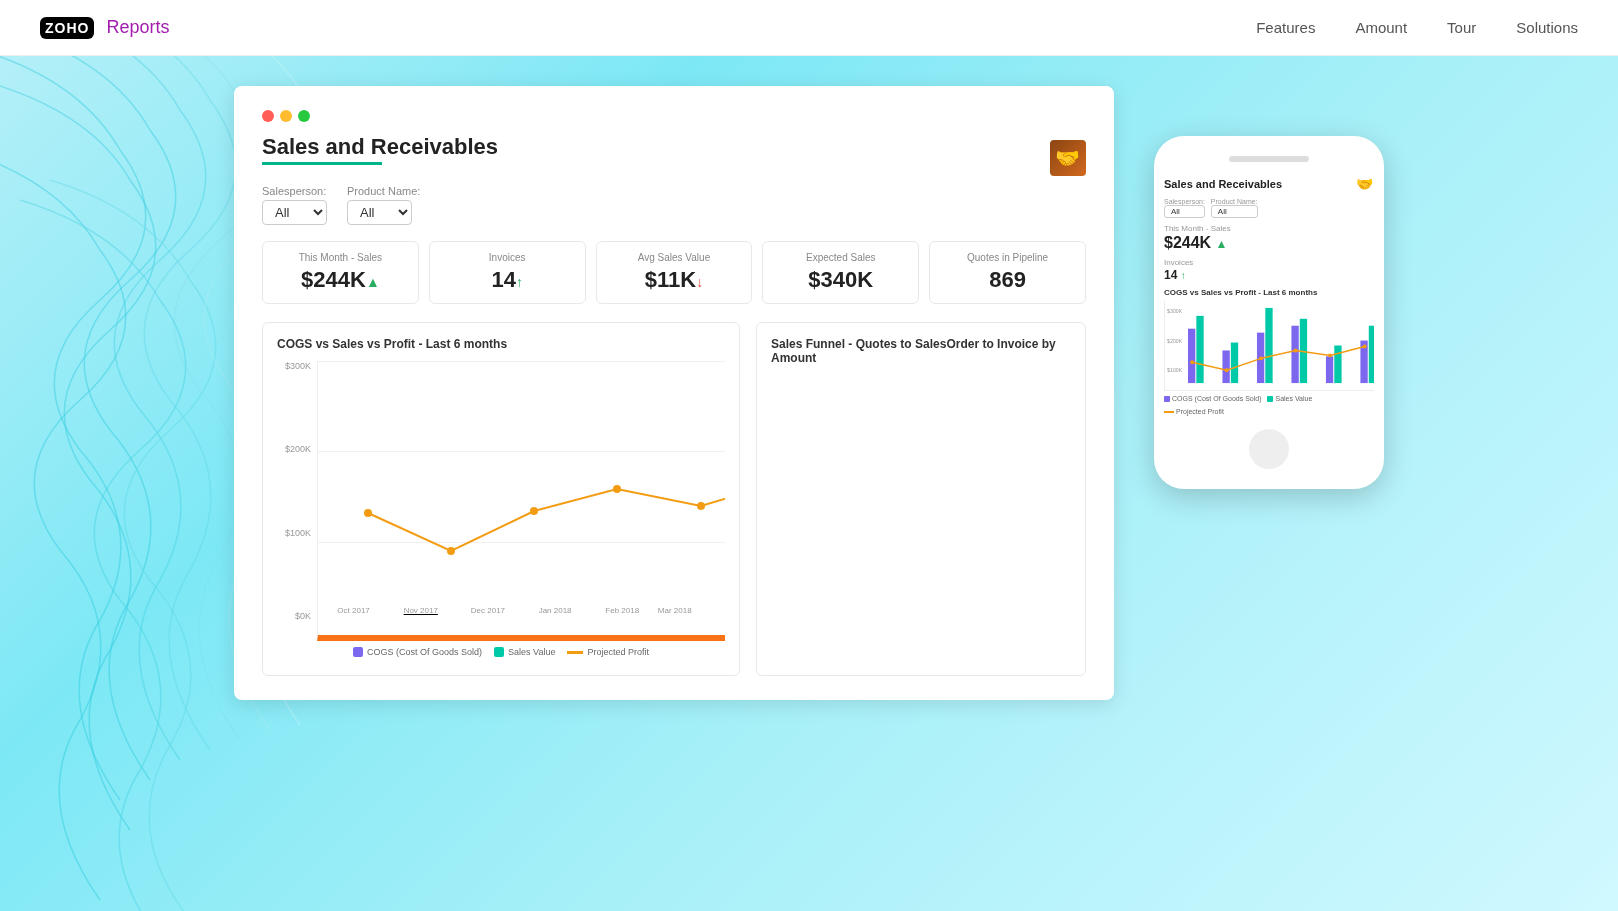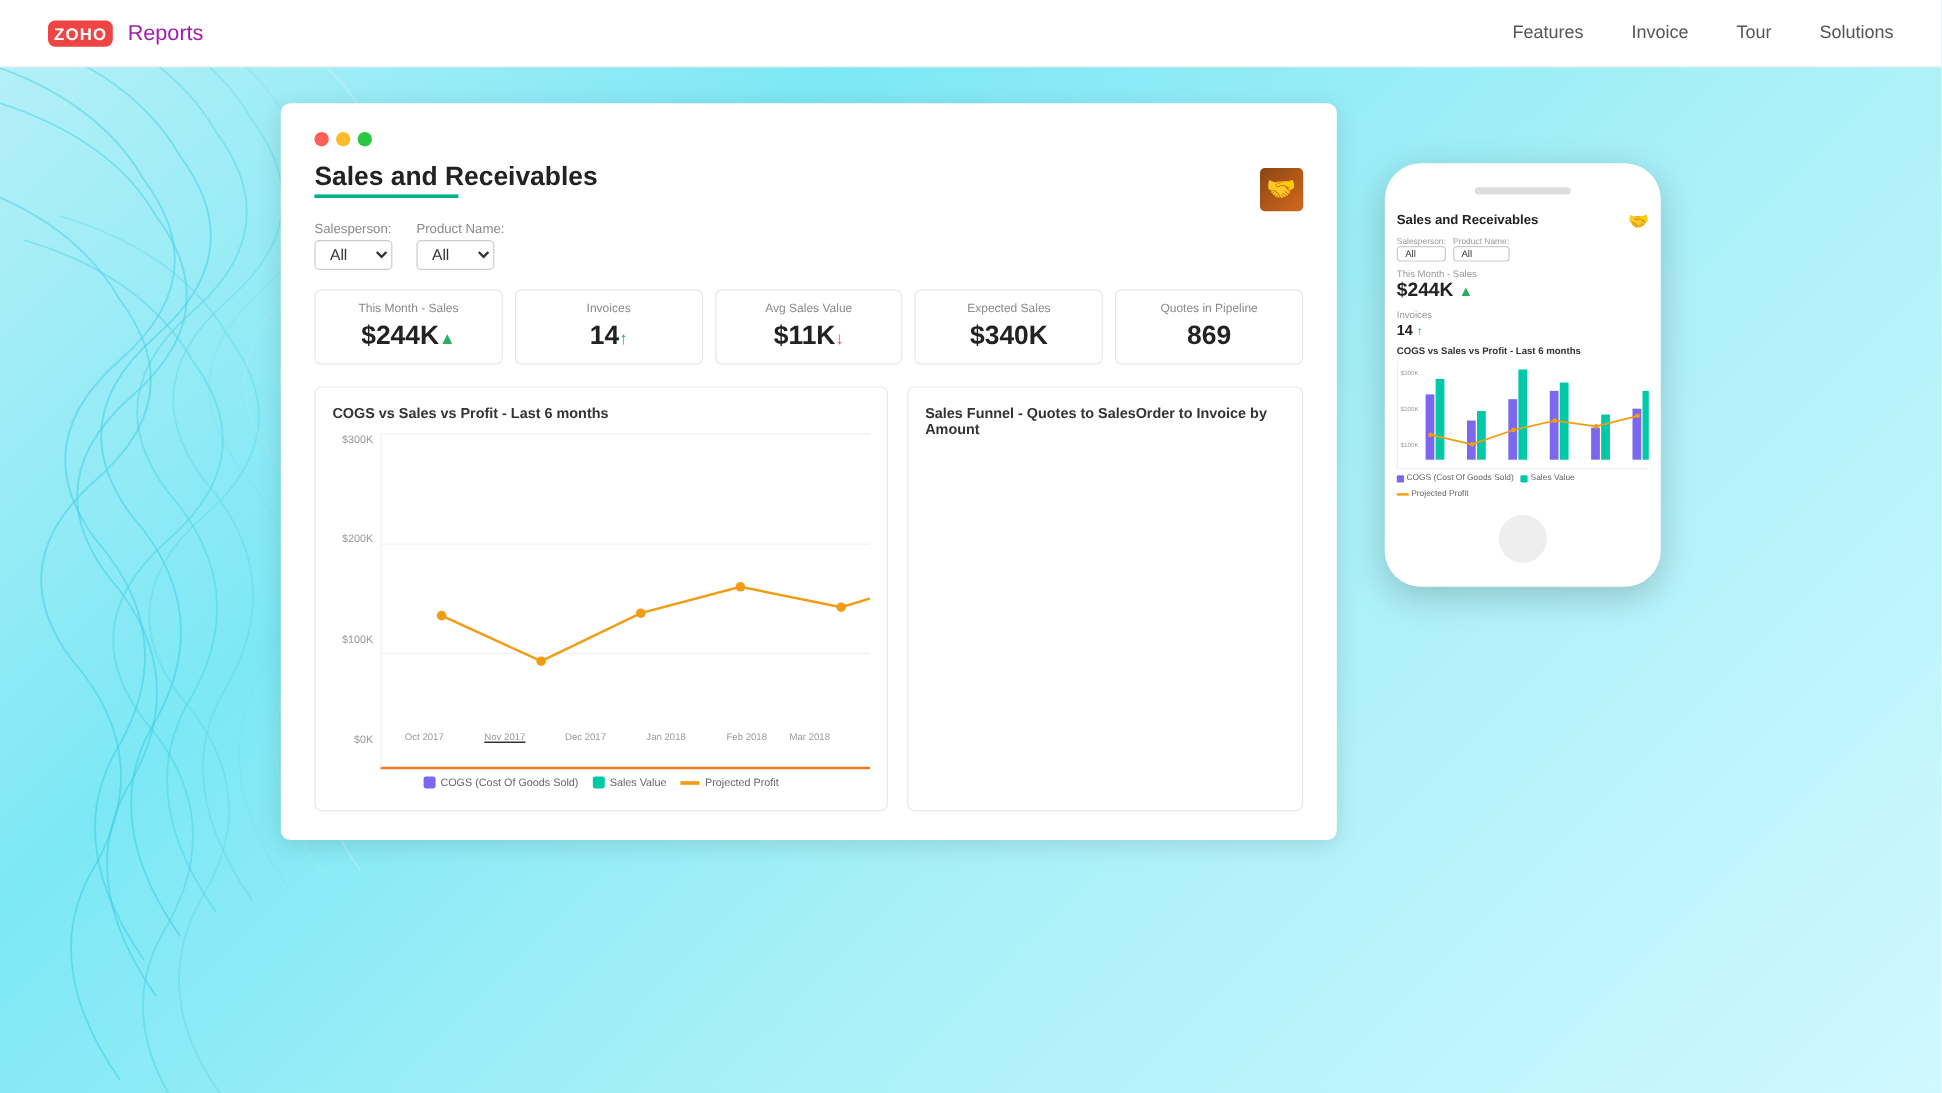--- a/index.html
+++ b/index.html
@@ -303,21 +303,21 @@
       width: 40px;
       height: 40px;
       border-radius: 50%;
       background: #eee;
       margin: 14px auto 0;
     }
 
     
     .zoho-box {
       display: inline-flex;
-      background: #ef4444;
+      background: #000000;
       border-radius: 6px;
       padding: 3px 5px;
       margin-right: 4px;
     }
     .zoho-box-text {
       color: white;
       font-size: 14px;
       font-weight: 900;
       letter-spacing: 1px;
     }
@@ -350,21 +350,21 @@
     <div class="zoho-box">
       <span class="zoho-box-text">ZOHO</span>
     </div>
     <span style="font-size:18px;font-weight:400;color:#a21caf;">Reports</span>
   </div>
   <ul class="navbar-nav">
     <li>
       <a href="#">Features</a>
     </li>
     <li>
-      <a href="#">Invoice</a>
+      <a href="#">Amount</a>
     </li>
     <li>
       <a href="#">Tour</a>
     </li>
     <li>
       <a href="#">Solutions</a>
     </li>
   </ul>
 </nav>
 
@@ -437,21 +437,21 @@
         <div class="chart-area">
           <div style="display:flex;height:280px;position:relative;">
 
             <div style="display:flex;flex-direction:column;justify-content:space-between;align-items:flex-end;padding-right:6px;padding-bottom:20px;width:40px;">
               <span style="font-size:9px;color:#999;">$300K</span>
               <span style="font-size:9px;color:#999;">$200K</span>
               <span style="font-size:9px;color:#999;">$100K</span>
               <span style="font-size:9px;color:#999;">$0K</span>
             </div>
 
-            <div style="flex:1;position:relative;border-left:1px solid #eee;border-bottom:2px solid #f97316;">
+            <div style="flex:1;position:relative;border-left:1px solid #eee;border-bottom:6px solid #f97316;">
 
               <div style="position:absolute;top:0;left:0;right:0;border-top:1px solid #f0f0f0;"></div>
               <div style="position:absolute;top:33%;left:0;right:0;border-top:1px solid #f0f0f0;"></div>
               <div style="position:absolute;top:66%;left:0;right:0;border-top:1px solid #f0f0f0;"></div>
 
               <div style="display:flex;align-items:flex-end;height:calc(100% - 20px);padding:0 4px;gap:4px;">
 
                 <div style="flex:1;display:flex;flex-direction:column;align-items:center;">
                   <div style="display:flex;align-items:flex-end;gap:2px;width:100%;justify-content:center;">
                     <div class="bar bar-purple" style="height:68%;width:16px;"></div>

